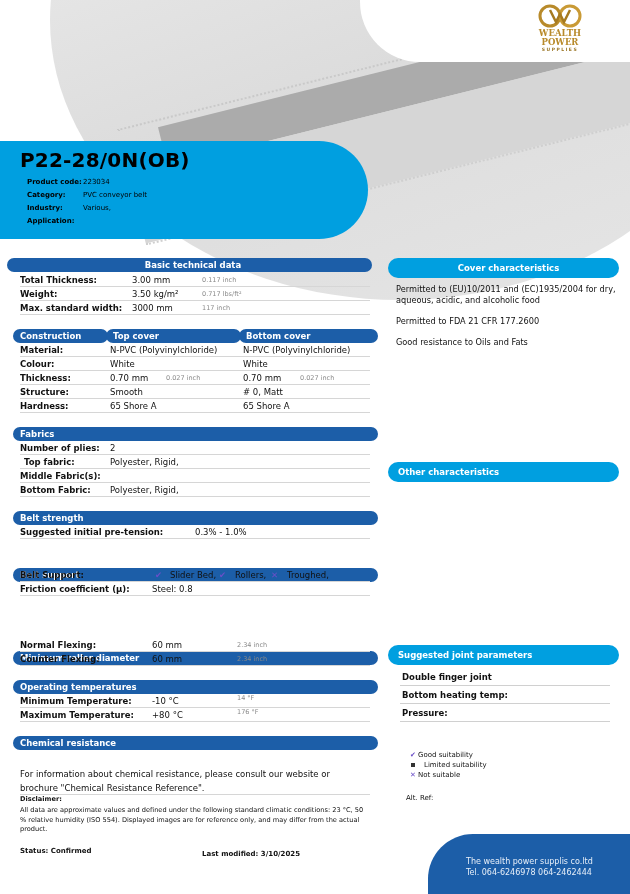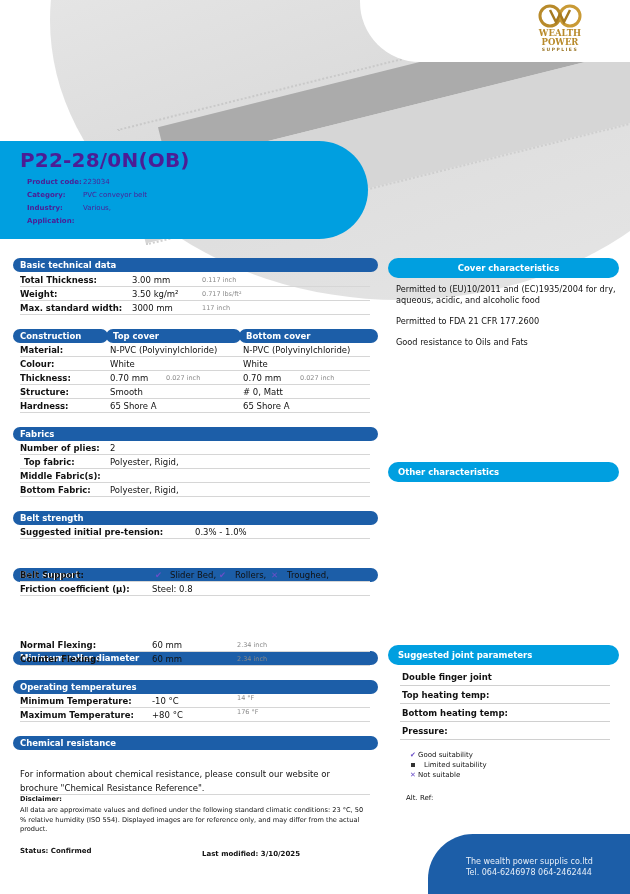--- a/index.html
+++ b/index.html
@@ -25,21 +25,21 @@
     background: #fff; border-bottom-left-radius: 60px;
   }
   .logo { position: absolute; left: 520px; top: 4px; width: 80px; text-align: center; }
   .logo .mark { display:block; margin: 0 auto; }
   .logo .name { font-family: "DejaVu Serif", serif; font-weight: bold; font-size: 8.5px; color: #b88a2a; letter-spacing: 0; line-height: 9px; margin-top: 1px; }
   .logo .sub { font-size: 4.5px; color: #9a7524; letter-spacing: 1.5px; font-weight: bold; line-height: 6px; }
 
   .hero {
     position: absolute; left: 0; top: 141px; width: 368px; height: 98px;
     background: #009fe0; border-top-right-radius: 50px; border-bottom-right-radius: 50px;
-    color: #4c1d95;
+    color: #000000;
   }
   .hero .title { position: absolute; left: 20px; top: 7px; font-size: 20px; font-weight: bold; letter-spacing: 0.2px; }
   .hero .meta { position: absolute; left: 27px; top: 35px; font-size: 7px; line-height: 13px; }
   .hero .meta .row { display: flex; }
   .hero .meta .k { width: 56px; font-weight: bold; }
 
   .sec-bar {
     position: absolute; height: 14px; background: #1c5ea8; color: #fff;
     font-size: 8.5px; font-weight: bold; line-height: 14px; padding-left: 7px;
     border-radius: 7px;
@@ -117,21 +117,21 @@
         <span class="k">Industry:</span>
         <span>Various,</span>
       </div>
     <div class="row">
         <span class="k">Application:</span>
         <span></span>
       </div>
   </div>
 </div>
 
-<div class="sec-bar" style="left:13px; top:258px; width:365px;">Basic technical data</div>
+<div class="sec-bar" style="left:7px; top:258px; width:365px;text-align:center;">Basic technical data</div>
 <div class="tbl" style="left:20px; top:273px; width:350px;">
   <div class="r">
       <span class="k" style="left:0">Total Thickness:</span>
       <span style="left:112px">3.00 mm</span>
       <span class="imp" style="left:182px">0.117 inch</span>
     </div>
   <div class="r">
       <span class="k" style="left:0">Weight:</span>
       <span style="left:112px">3.50 kg/m²</span>
       <span class="imp" style="left:182px">0.717 lbs/ft²</span>
@@ -264,21 +264,20 @@
   <p>Permitted to (EU)10/2011 and (EC)1935/2004 for dry, aqueous, acidic, and alcoholic food</p>
   <p>Permitted to FDA 21 CFR 177.2600</p>
   <p>Good resistance to Oils and Fats</p>
 </div>
 
 <div class="sec-bar light" style="left:388px; top:462px; width:231px;">Other characteristics</div>
 
 <div class="sec-bar light" style="left:388px; top:645px; width:231px;">Suggested joint parameters</div>
 <div class="joint">
   <div class="r">Double finger joint</div>
-  <div class="r">Top heating temp:</div>
   <div class="r">Bottom heating temp:</div>
   <div class="r">Pressure:</div>
 </div>
 
 <div class="legend">
   <div class="li">
       <span class="g">✔</span>
       <span>Good suitability</span>
     </div>
   <div class="li">

